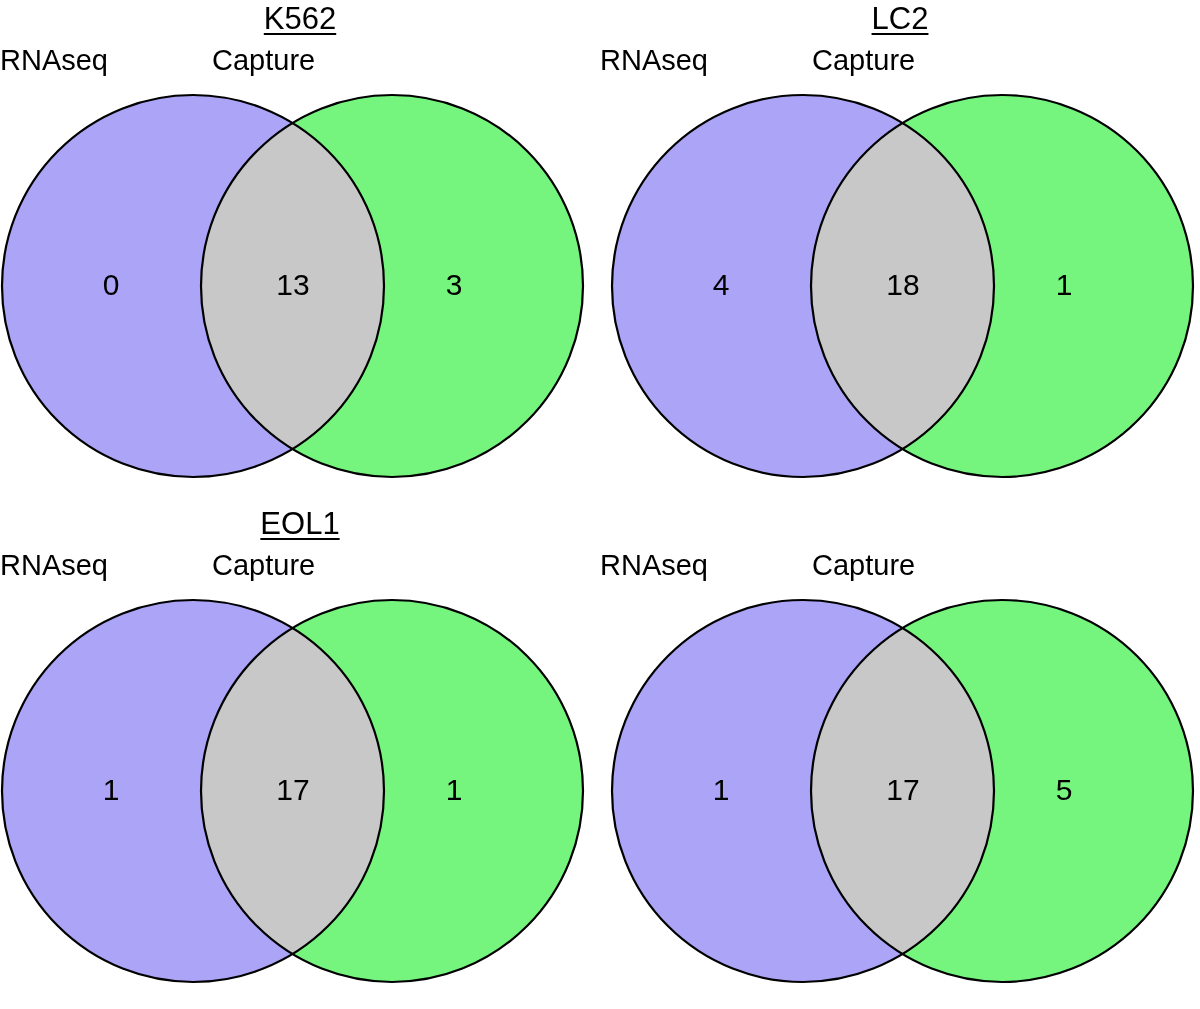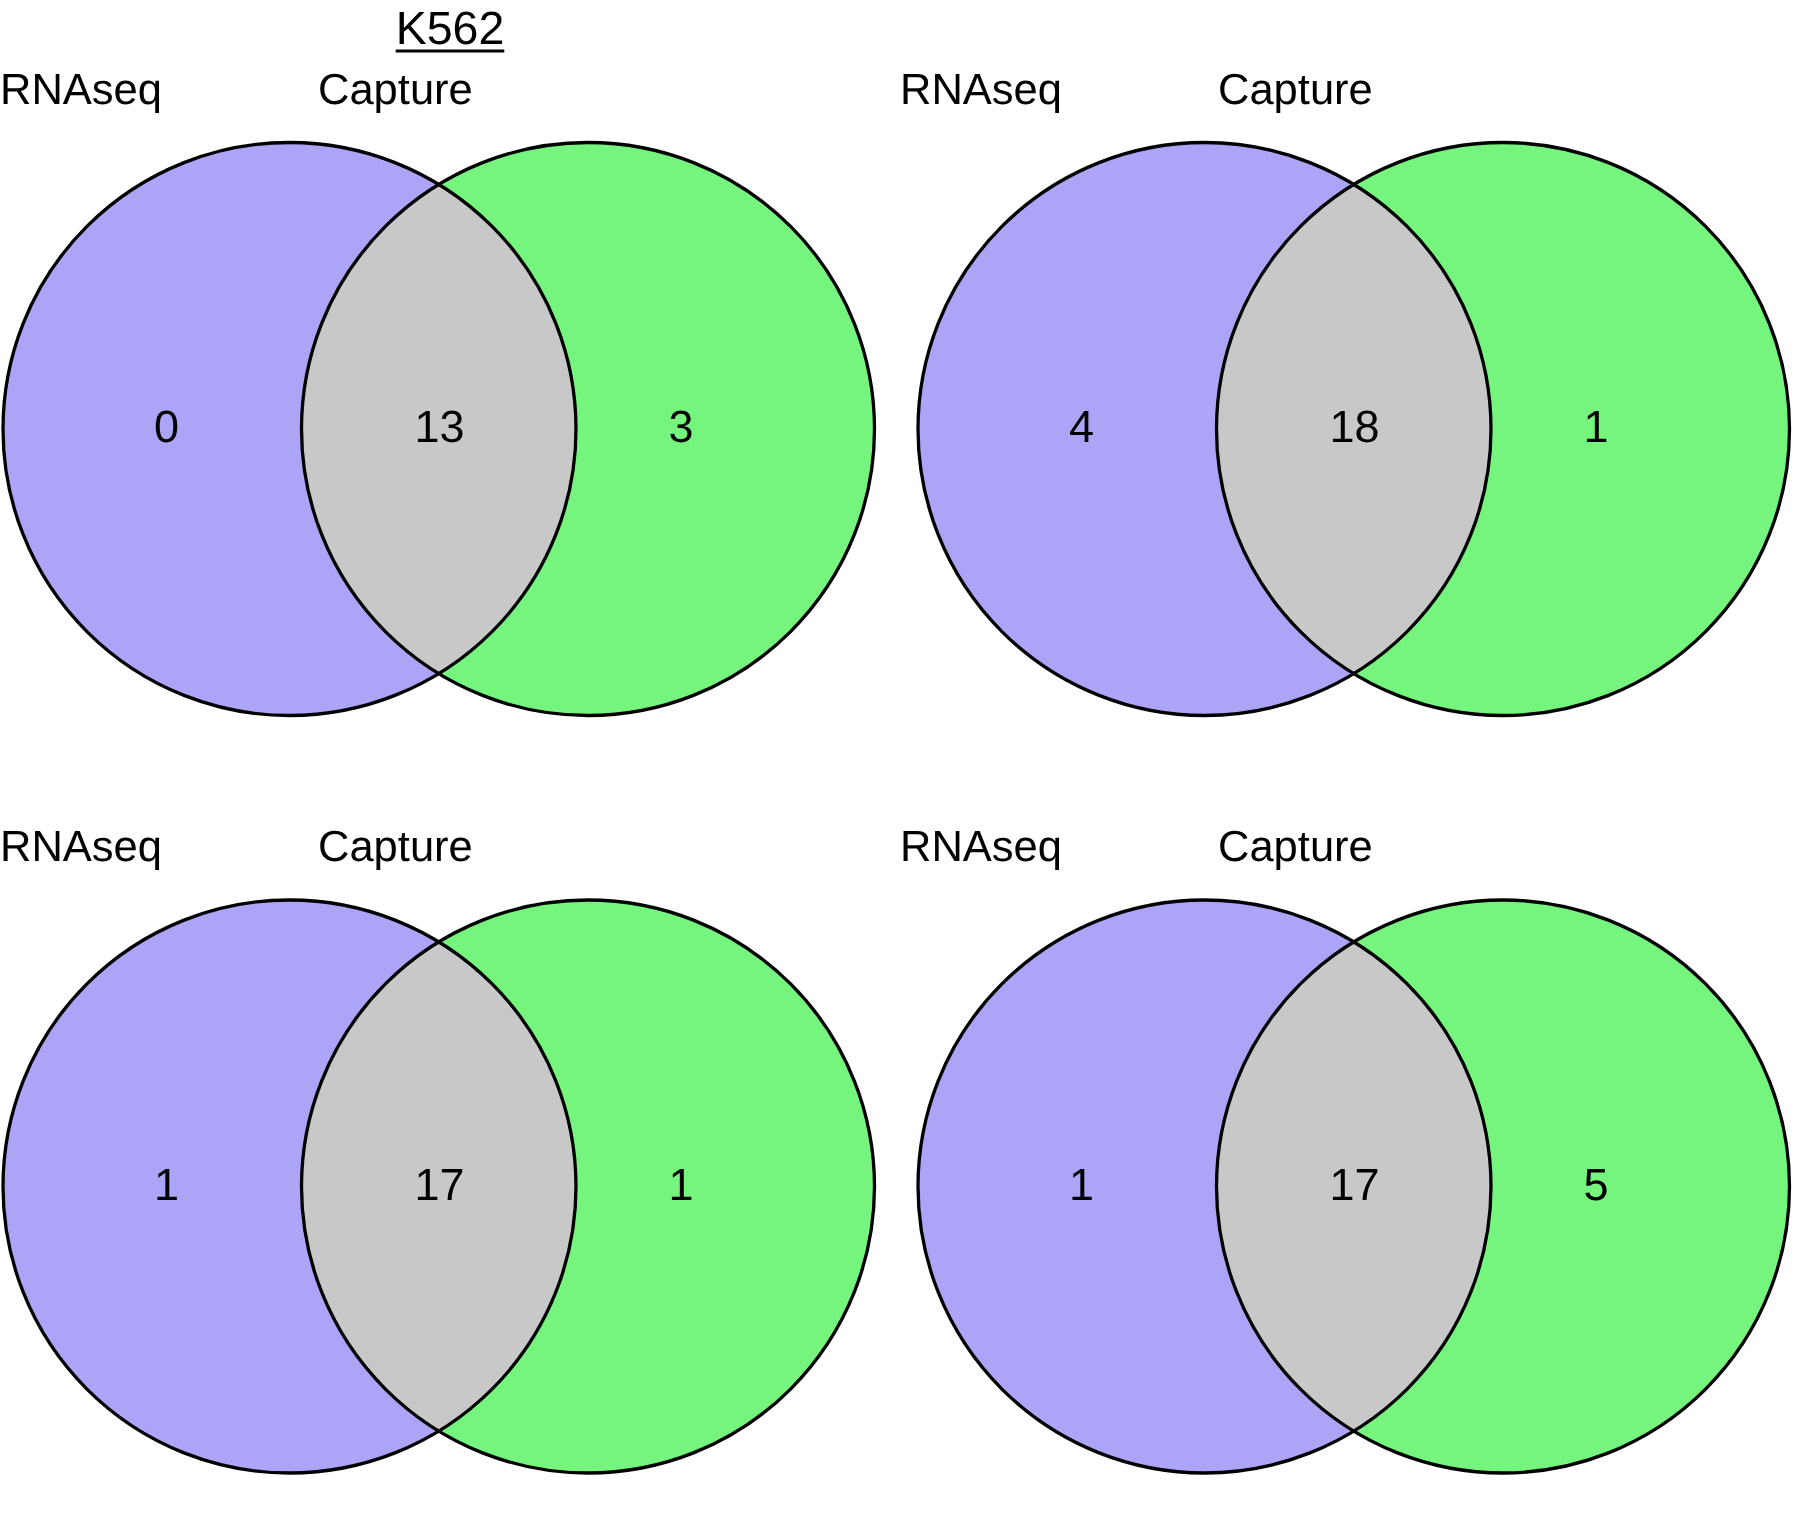--- a/index.html
+++ b/index.html
@@ -96,20 +96,21 @@
       </g>
       <circle cx="193" cy="200" r="191" fill="none" stroke="#000000" stroke-width="2.2"></circle>
       <circle cx="392" cy="200" r="191" fill="none" stroke="#000000" stroke-width="2.2"></circle>
       <text class="count-text" x="111" y="201">0</text>
       <text class="count-text" x="293" y="201">13</text>
       <text class="count-text" x="454" y="201">3</text>
     </svg>
   </div>
 
   <div class="venn-panel" id="panel-1">
+    <div class="panel-title">LC2</div>
     <div class="set-label left">RNAseq</div>
     <div class="set-label right">Capture</div>
 
     <svg class="venn-svg" viewBox="0 0 600 400" preserveAspectRatio="none">
       <defs>
         <clipPath id="clipA1">
             <circle cx="203" cy="200" r="191"></circle>
           </clipPath>
       </defs>
       <circle cx="203" cy="200" r="191" fill="#ABA4F7"></circle>
@@ -119,20 +120,21 @@
       </g>
       <circle cx="203" cy="200" r="191" fill="none" stroke="#000000" stroke-width="2.2"></circle>
       <circle cx="402" cy="200" r="191" fill="none" stroke="#000000" stroke-width="2.2"></circle>
       <text class="count-text" x="121" y="201">4</text>
       <text class="count-text" x="303" y="201">18</text>
       <text class="count-text" x="464" y="201">1</text>
     </svg>
   </div>
 
   <div class="venn-panel" id="panel-2">
+    <div class="panel-title">EOL1</div>
     <div class="set-label left">RNAseq</div>
     <div class="set-label right">Capture</div>
 
     <svg class="venn-svg" viewBox="0 0 600 400" preserveAspectRatio="none">
       <defs>
         <clipPath id="clipA2">
             <circle cx="193" cy="200" r="191"></circle>
           </clipPath>
       </defs>
       <circle cx="193" cy="200" r="191" fill="#ABA4F7"></circle>

